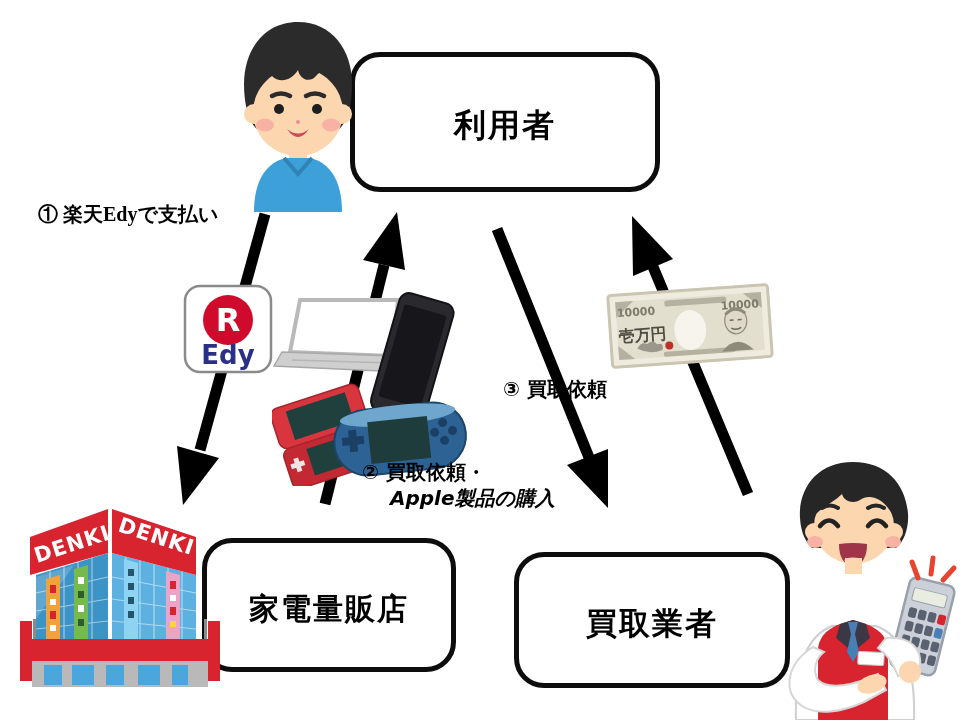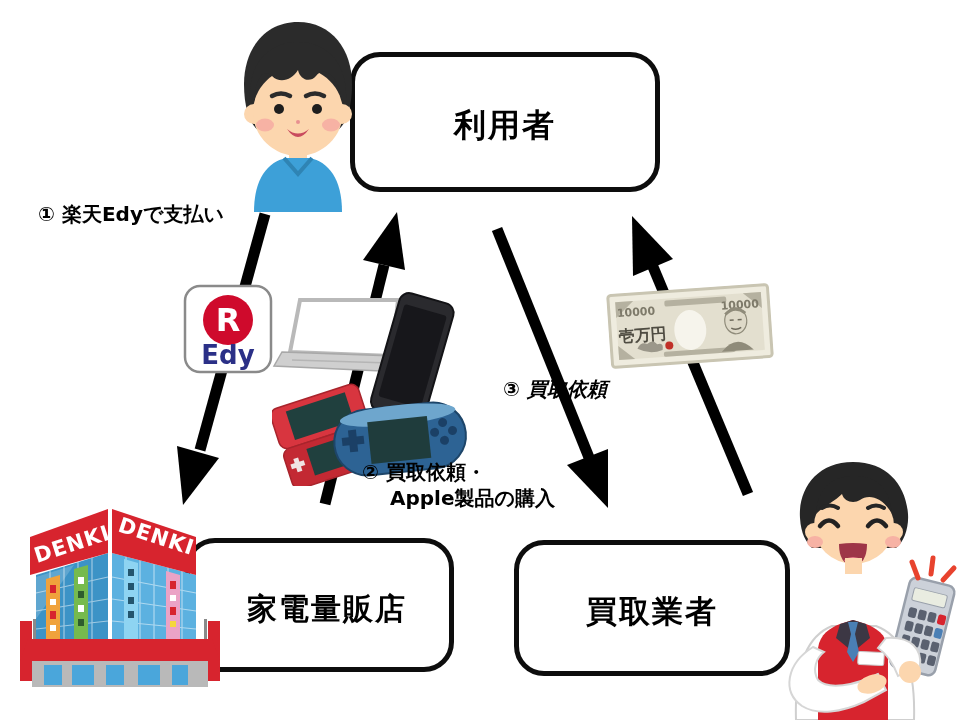--- a/index.html
+++ b/index.html
@@ -9,36 +9,36 @@
   }
   .layer{position:absolute;left:0;top:0;width:960px;height:720px;pointer-events:none;}
   .arrows{z-index:1;}
   .node{
     position:absolute;z-index:2;background:#ffffff;border:5px solid #0d0d0d;border-radius:30px;
     display:flex;align-items:center;justify-content:center;
   }
   .node-label{font-weight:700;letter-spacing:2px;margin-top:8px;}
   #node-user{left:350px;top:52px;width:300px;height:130px;}
   #node-user .node-label{font-size:32px;}
-  #node-store{left:185px;top:538px;width:244px;height:124px;padding-left:15px;}
+  #node-store{left:202px;top:538px;width:244px;height:124px;}
   #node-store .node-label{font-size:30px;}
-  #node-buyer{left:514px;top:540px;width:266px;height:126px;}
+  #node-buyer{left:514px;top:552px;width:266px;height:126px;}
   #node-buyer .node-label{font-size:31px;}
   .illus{position:absolute;z-index:3;}
   #boy{left:228px;top:12px;width:140px;height:200px;z-index:4;}
   #edy{left:182px;top:283px;width:92px;height:92px;}
   #gadgets{left:272px;top:288px;width:200px;height:198px;}
   #banknote{left:608px;top:288px;width:164px;height:76px;transform:rotate(-4deg);}
   #denki{left:20px;top:503px;width:200px;height:190px;z-index:4;}
   #clerk{left:768px;top:452px;width:192px;height:268px;z-index:4;}
   .step-label{position:absolute;z-index:5;font-weight:700;font-size:20px;line-height:26px;white-space:nowrap;}
-  #label-step1{left:38px;top:201px;}
+  #label-step1{left:38px;top:201px;font-family:Liberation Serif, serif;}
   #label-step2{left:362px;top:459px;}
-  #label-step2 .line2{padding-left:28px;}
-  #label-step3{left:503px;top:376px;font-style:italic;}
+  #label-step2 .line2{padding-left:28px;font-style:italic;}
+  #label-step3{left:503px;top:376px;}
   #label-step4{left:757px;top:384px;}
   svg text{font-family:"DejaVu Sans","Liberation Sans",sans-serif;}
 </style>
 </head>
 <body>
 
 <div class="canvas">
 
   <svg class="layer arrows" viewBox="0 0 960 720">
     <g>

